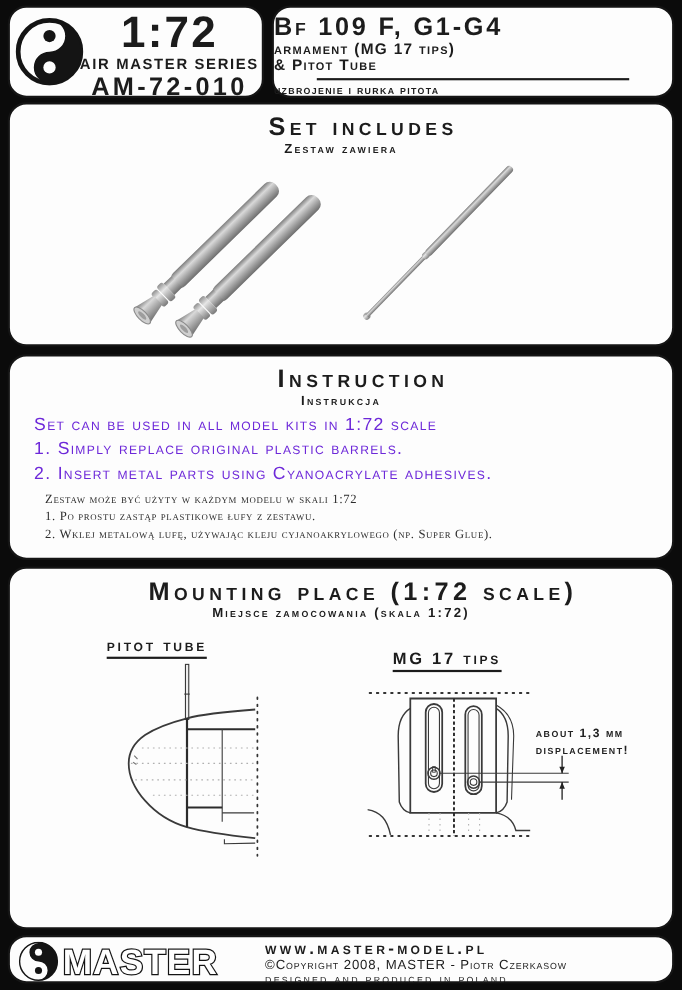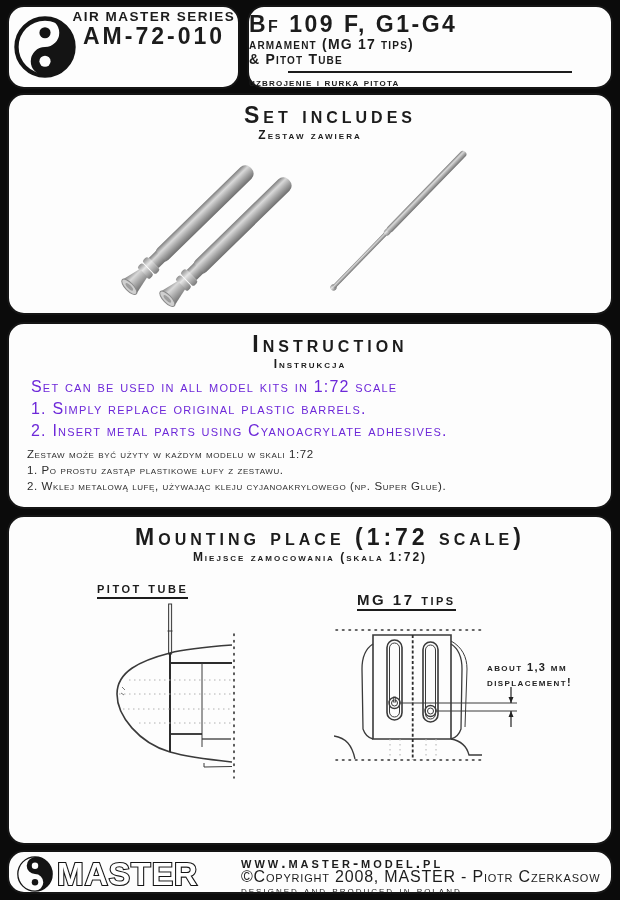--- a/index.html
+++ b/index.html
@@ -35,54 +35,55 @@
   .sec-ins { left:7px; top:322px; width:606px; height:187px; }
   .sec-mnt { left:7px; top:515px; width:606px; height:330px; }
 
   .sec-title  { margin-top:8px;  font-size:23px; line-height:25px; font-weight:bold; letter-spacing:4px; text-align:center;padding-left:40px; }
   .sec-sub    { font-size:12px; line-height:14px; font-weight:bold; letter-spacing:2px; text-align:center; }
 
   .parts-photo { position:absolute; left:46px; top:44px; }
 
   .en-lines { position:absolute; left:22px; top:52px; }
   .en-line  { font-size:16px; line-height:22px; letter-spacing:1.2px; color:#6d28d9; }
-  .pl-lines { position:absolute; left:18px; top:122px; }
+  .pl-lines { position:absolute; left:32px; top:122px;font-family:Liberation Serif, serif; }
   .pl-line  { font-size:11.5px; line-height:16px; letter-spacing:0.6px; color:#2c2c2c; }
 
   .diag-label { position:absolute; font-size:15px; font-weight:bold; letter-spacing:2.5px;
                 border-bottom:2px solid #1c1c1c; padding-bottom:1px; }
   .lbl-pitot { left:88px;  top:62px; }
   .lbl-mg    { left:348px; top:74px; }
   .wing-svg  { position:absolute; left:92px;  top:84px; }
   .mg-svg    { position:absolute; left:325px; top:72px; }
   .dim-note  { position:absolute; left:478px; top:143px; font-size:11px; font-weight:bold;
                letter-spacing:1.4px; line-height:15px; color:#222; }
 
   
   .ftr { left:7px; top:850px; width:606px; height:44px; }
   .logo-ftr { position:absolute; left:8px; top:4px; width:36px; height:36px; }
   .brand-svg { position:absolute; left:46px; top:4px; }
   .ftr-text { position:absolute; left:232px; top:2px; width:366px; }
   .f-url  { font-size:15.5px; line-height:17px; font-weight:bold; letter-spacing:3px; }
-  .f-copy { font-size:16px;   line-height:12.5px; letter-spacing:0.8px; }
+  .f-copy { font-size:12px;   line-height:12.5px; letter-spacing:0.8px; }
   .f-made { font-size:12px;   line-height:12.5px; letter-spacing:2px; }
 </style>
 </head>
 <body>
 
 <div class="page">
 
   <div class="panel hdr-left">
     <svg class="logo-sm" viewBox="0 0 100 100">
       <circle cx="50" cy="50" r="46" fill="#fdfdfd" stroke="#141414" stroke-width="7"></circle>
       <path d="M50 4 A46 46 0 0 1 50 96 A23 23 0 0 1 50 50 A23 23 0 0 0 50 4 Z" fill="#141414"></path>
       <circle cx="50" cy="27" r="9" fill="#141414"></circle>
       <circle cx="50" cy="73" r="9" fill="#fdfdfd"></circle>
     </svg>
     <div class="hdr-left-text">
+      <div class="h-scale">1:72</div>
       <div class="h-series">AIR MASTER SERIES</div>
       <div class="h-code">AM-72-010</div>
     </div>
   </div>
 
   <div class="panel hdr-right">
     <div class="h-title sc">Bf 109 F, G1-G4</div>
     <div class="h-sub sc">armament (MG 17 tips)</div>
     <div class="h-sub sc">&amp; Pitot Tube</div>
     <div class="h-rule"></div>

